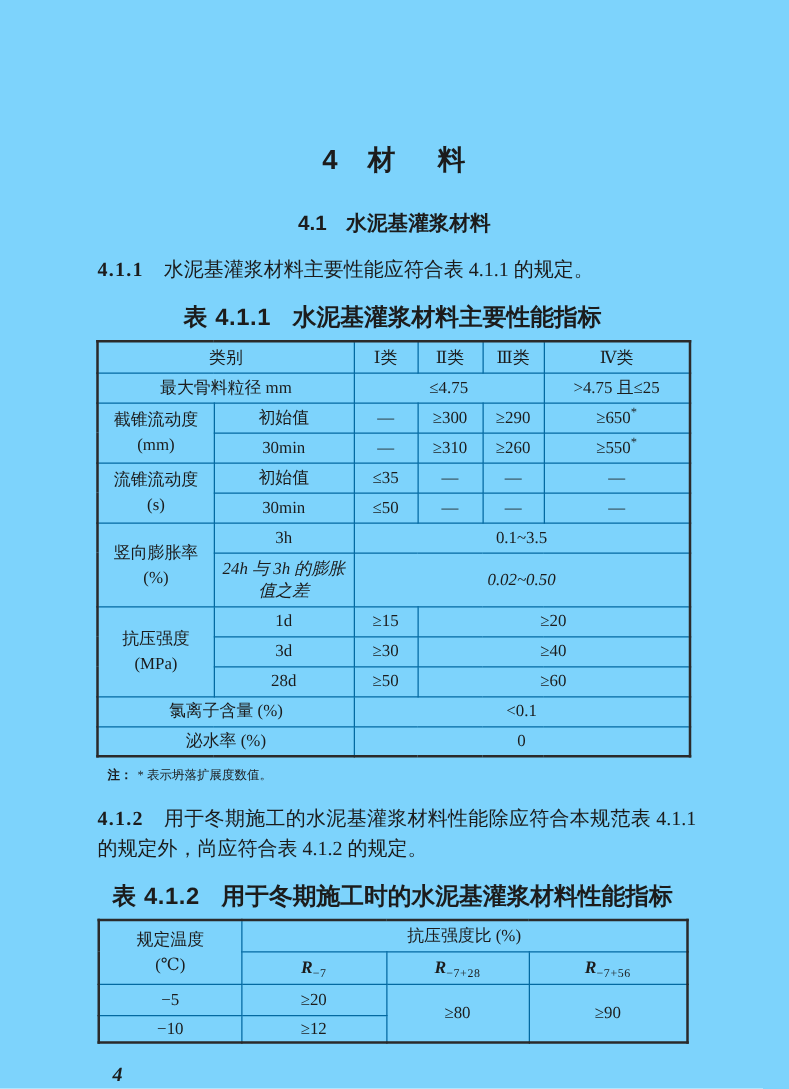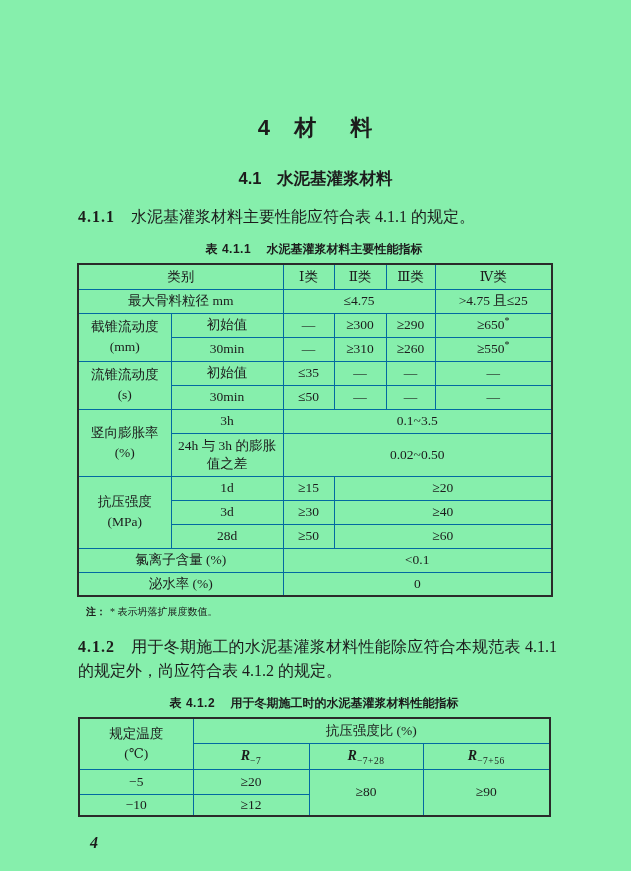--- a/index.html
+++ b/index.html
@@ -1,21 +1,21 @@
 <!DOCTYPE html>
 <html><head>
 <meta charset="utf-8">
 <style>
   * { box-sizing: border-box; }
   html, body { margin: 0; padding: 0; background: #ffffff; }
   .page {
     position: relative;
     width: 631px;
     height: 871px;
-    background: #86efac;
+    background: #7dd3fc;
     color: #1c1c1c;
     font-family: "Liberation Serif", "DejaVu Serif", serif;
     overflow: hidden;
   }
   .chapter {
     margin: 0;
     padding-top: 113px;
     text-align: center;
     font-family: "Liberation Sans", "DejaVu Sans", sans-serif;
     font-size: 22px;
@@ -37,42 +37,42 @@
     font-size: 16px;
     line-height: 24px;
     text-align: justify;
   }
   .clause .cl-num { font-weight: 700; margin-right: 12px; letter-spacing: 1px; }
   .caption {
     margin: 12px 0 0 77px;
     width: 474px;
     text-align: center;
     font-family: "Liberation Sans", "DejaVu Sans", sans-serif;
-    font-size: 12px;
+    font-size: 19px;
     font-weight: 700;
   }
   .caption .cap-label { margin-right: 12px; letter-spacing: 0.5px; }
   table {
     border-collapse: collapse;
     table-layout: fixed;
     border: 2px solid #2a2a2a;
     font-size: 13.5px;
   }
   .t1 { margin: 5px 0 0 77px; width: 474px; }
   .t2 { margin: 5px 0 0 78px; width: 471px; }
   td {
     border: 1px solid #0369a1;
     text-align: center;
     vertical-align: middle;
     padding: 1px 4px;
     line-height: 18px;
   }
   .t1 tr { height: 24px; }
   .t1 tr.hdr { height: 25px; }
-  .t1 tr.tall { height: 43px; }
+  .t1 tr.tall { height: 43px; font-style: italic; }
   .t2 tr { height: 25px; padding-left: 14px; }
   .t2 tr.r2 { height: 26px; }
   .t2 tr.last { height: 20px; }
   .lbl2 div { line-height: 20px; }
   sup.star { font-size: 10px; vertical-align: super; line-height: 0; }
   .rv {
     font-family: "Liberation Serif", "DejaVu Serif", serif;
     font-style: italic;
     font-weight: 700;
     font-size: 14px;

